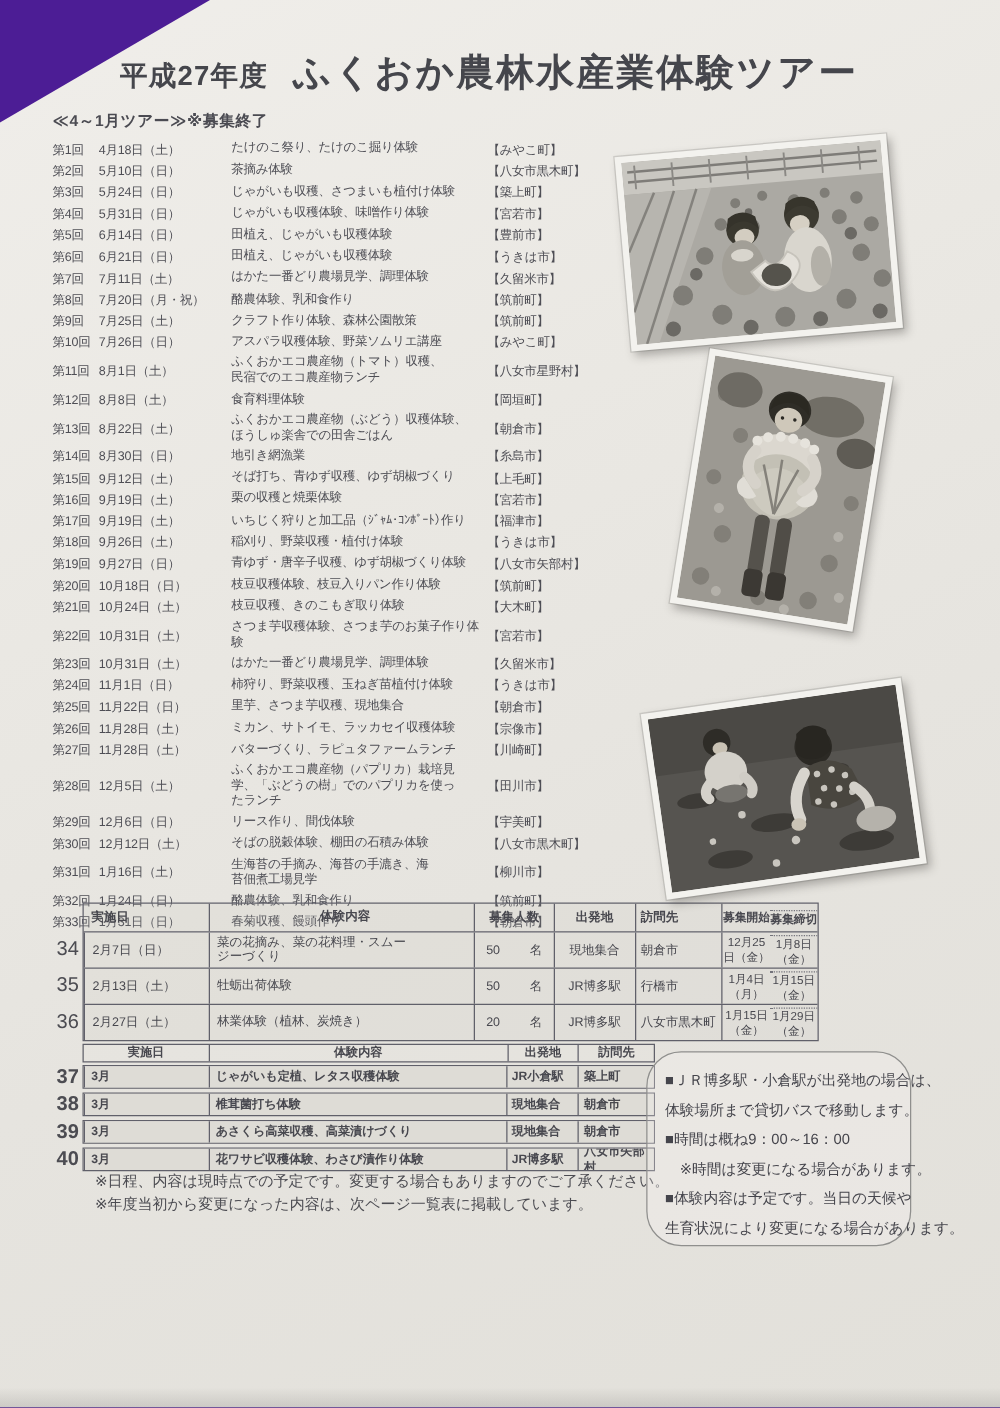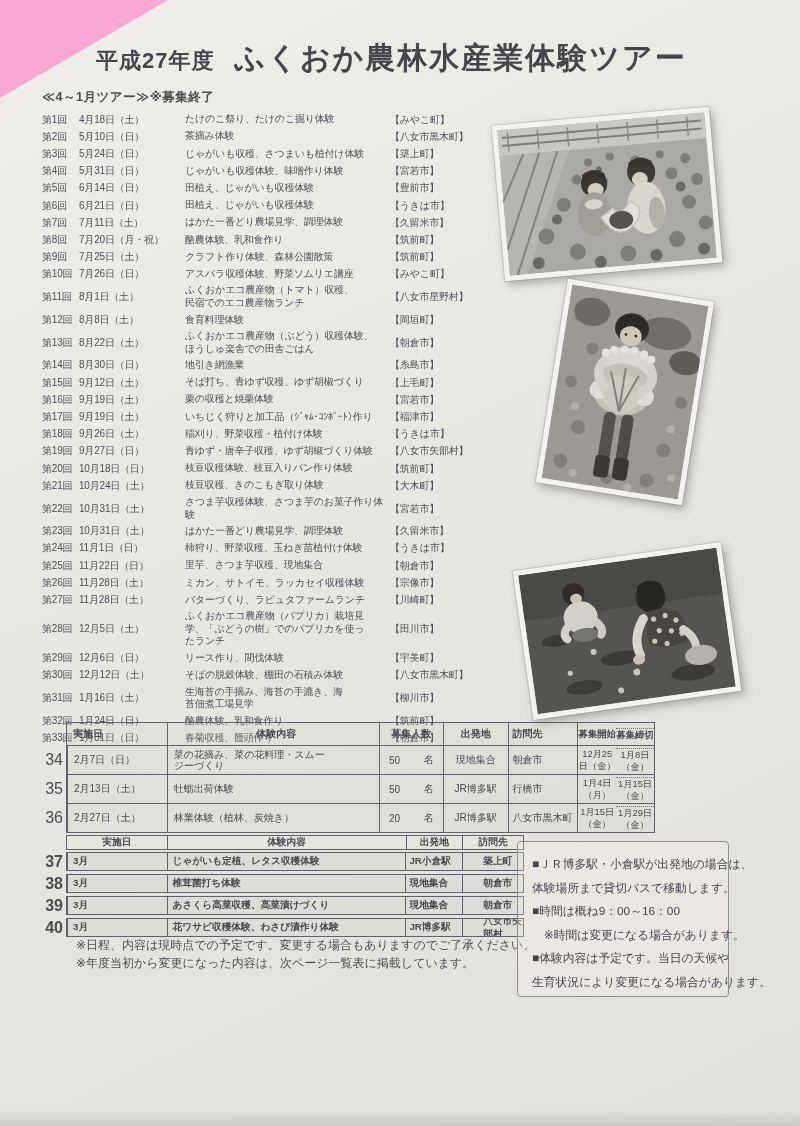--- a/index.html
+++ b/index.html
@@ -2,21 +2,21 @@
 <html lang="ja"><head>
 <meta charset="utf-8">
 <style>
   html,body{margin:0;padding:0;}
   body{
     background:#a29f9b;
     font-family:"Liberation Sans","DejaVu Sans",sans-serif;
     color:#4e4e55;
     -webkit-font-smoothing:antialiased;
   }
-  .scene{position:relative;width:800px;height:1126px;overflow:hidden;background:#f9a8d4;}
+  .scene{position:relative;width:800px;height:1126px;overflow:hidden;background:#4c1d95;}
   
   .paper{
     position:absolute;inset:0;
     clip-path:polygon(168px 0, 100% 0, 100% 100%, 0 100%, 0 98px);
     background:linear-gradient(155deg,#f0eeea 0%,#eae8e3 35%,#e6e4df 60%,#e2e0da 100%);
   }
   .paper::after{ 
     content:"";position:absolute;left:0;right:0;bottom:0;height:16px;
     background:linear-gradient(to bottom,rgba(40,38,35,0),rgba(40,38,35,0.13));
   }
@@ -61,28 +61,28 @@
   
   .t2{position:absolute;left:66px;top:835px;width:458px;font-size:9.7px;color:#48484f;}
   .t2-row{position:relative;display:flex;height:17px;border:1px solid #60606a;margin-bottom:3px;font-weight:bold;}
   .t2-row.hd{height:13px;font-weight:bold;margin-bottom:2px;}
   .t2c{border-left:1px solid #60606a;display:flex;align-items:center;overflow:hidden;box-sizing:border-box;padding-left:5px;}
   .t2c:first-child{border-left:none;}
   .t2-row:not(.hd) .t2c{background:#dedcd6;}
   .t2c.c2-date{width:100px;}
   .t2c.c2-desc{width:240px;}
   .t2c.c2-dep{width:57px;padding-left:3px;}
-  .t2c.c2-visit{width:61px;padding-left:20px;}
+  .t2c.c2-visit{width:61px;padding-left:4px;}
   .t2-row.hd .t2c{justify-content:center;padding-left:0;}
 
   
   .footnotes{position:absolute;left:76px;top:937px;font-size:12px;line-height:17.5px;color:#4c4c52;white-space:nowrap;}
 
   
-  .notes-box{position:absolute;left:517px;top:841px;width:212px;height:156px;border:1.6px solid #8f8f8d;border-radius:4px;box-sizing:border-box;padding:11px 12px 0 14px;background:rgba(250,249,246,0.25);}
+  .notes-box{position:absolute;left:517px;top:841px;width:212px;height:156px;border:1.6px solid #8f8f8d;border-radius:28px;box-sizing:border-box;padding:11px 12px 0 14px;background:rgba(250,249,246,0.25);}
   .notes-box .nline{font-size:11.8px;line-height:23.5px;color:#45454c;white-space:pre;}
 
   
   .photo{position:absolute;background:#f3f2ee;padding:5px;box-shadow:3px 4px 8px rgba(55,53,50,0.35),0 0 0 1px rgba(120,118,114,0.25);}
   .photo svg{display:block;}
   .photo1{left:498px;top:116px;transform:rotate(-5deg);}
   .photo2{left:551px;top:289px;transform:rotate(9deg);}
   .photo3{left:522px;top:556px;transform:rotate(-8deg);}
 </style>
 </head>

